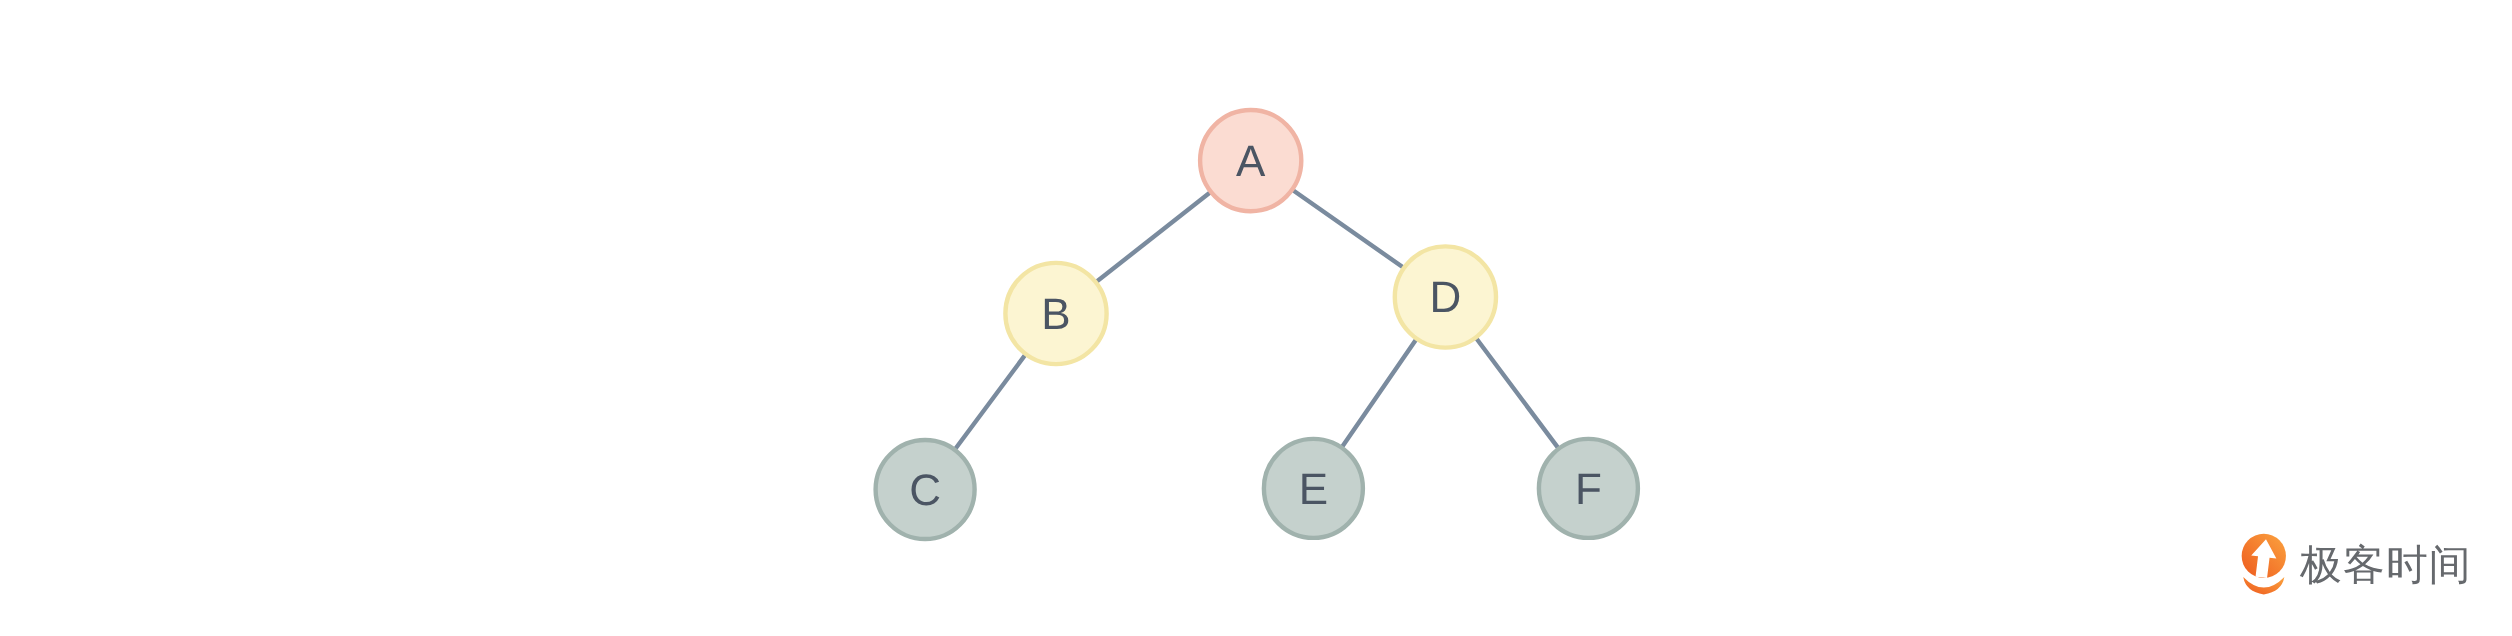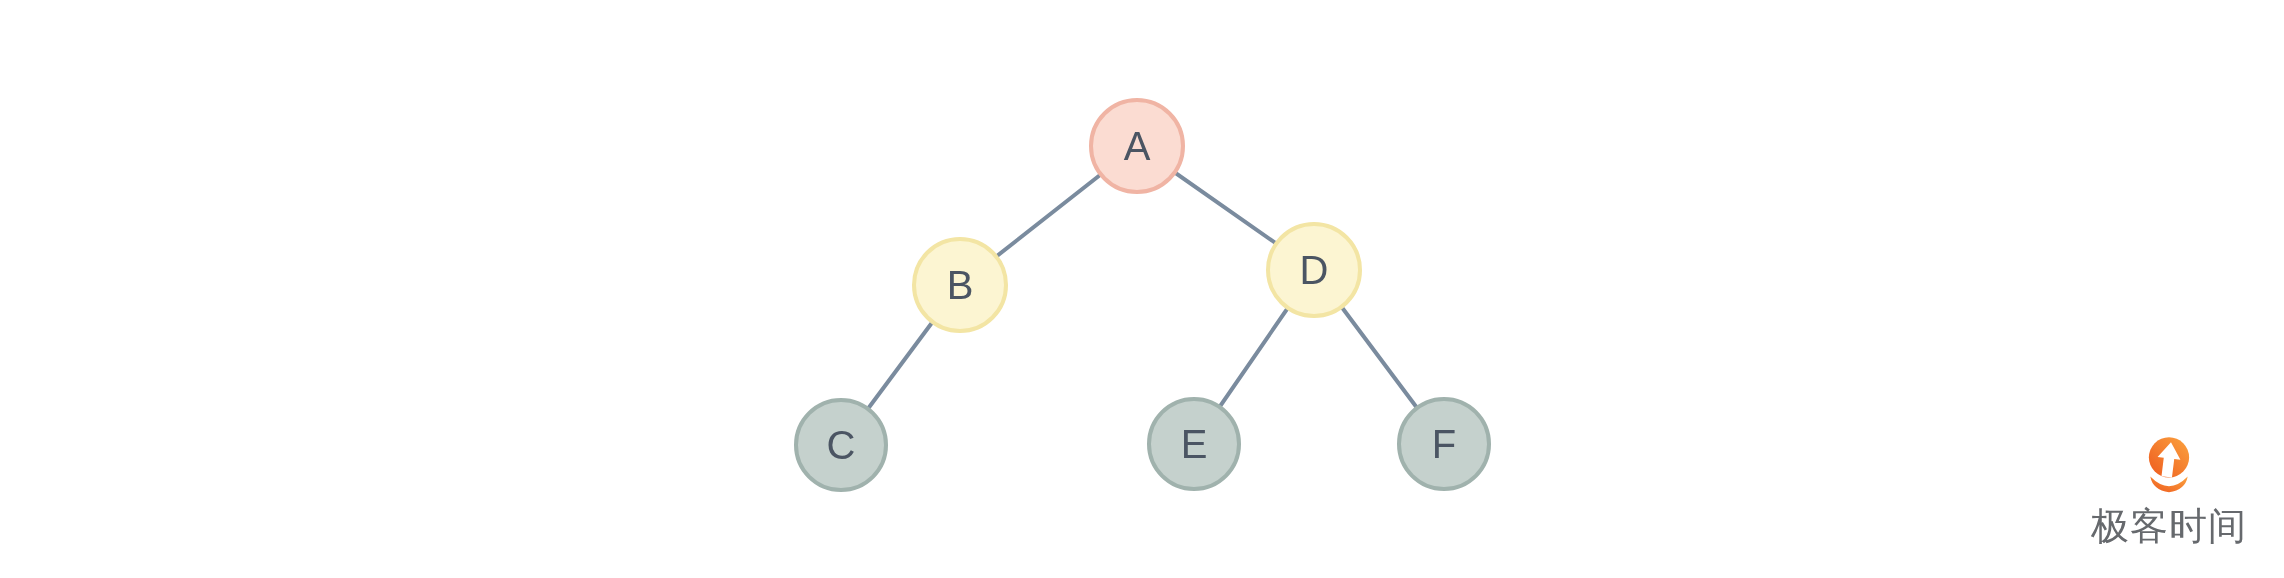--- a/index.html
+++ b/index.html
@@ -17,21 +17,20 @@
     font-family: "Liberation Sans", "DejaVu Sans", sans-serif;
     font-size: 40px;
   }
   .logo {
     position: absolute;
     right: 37px;
     bottom: 33px;
     display: flex;
     align-items: center;
     gap: 10px;
-    flex-direction: column;
   }
   .logo-text {
     font-size: 38px;
     line-height: 1;
     letter-spacing: 1px;
     font-weight: 500;
   }
 </style>
 </head>
 <body>

